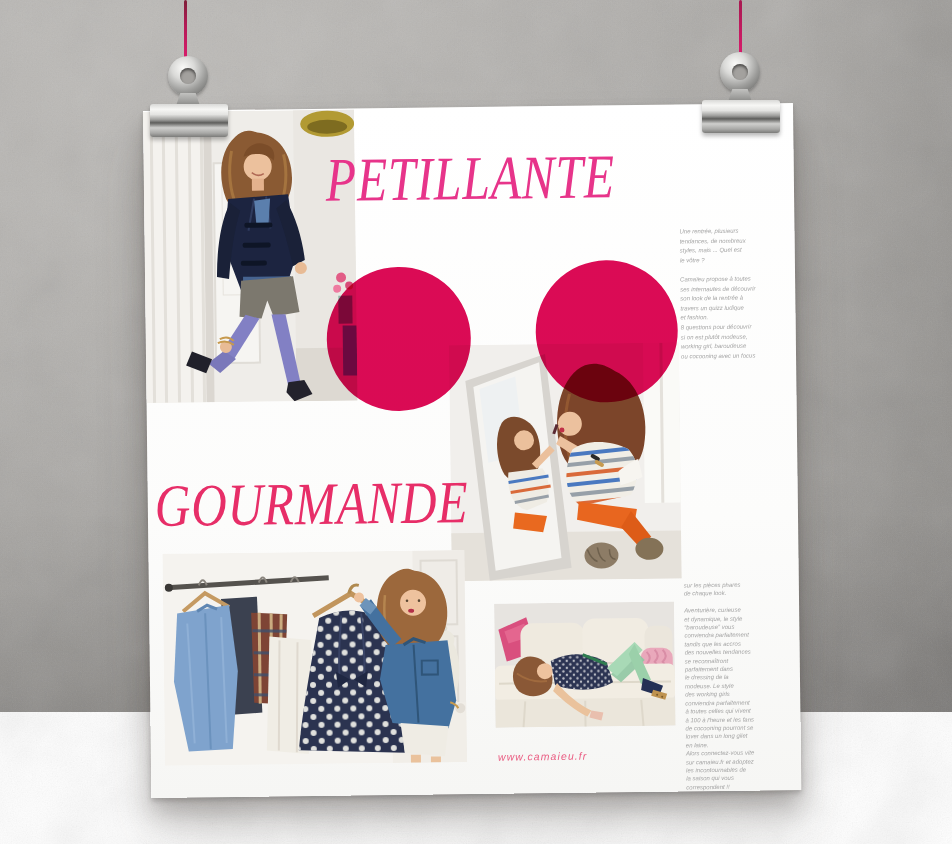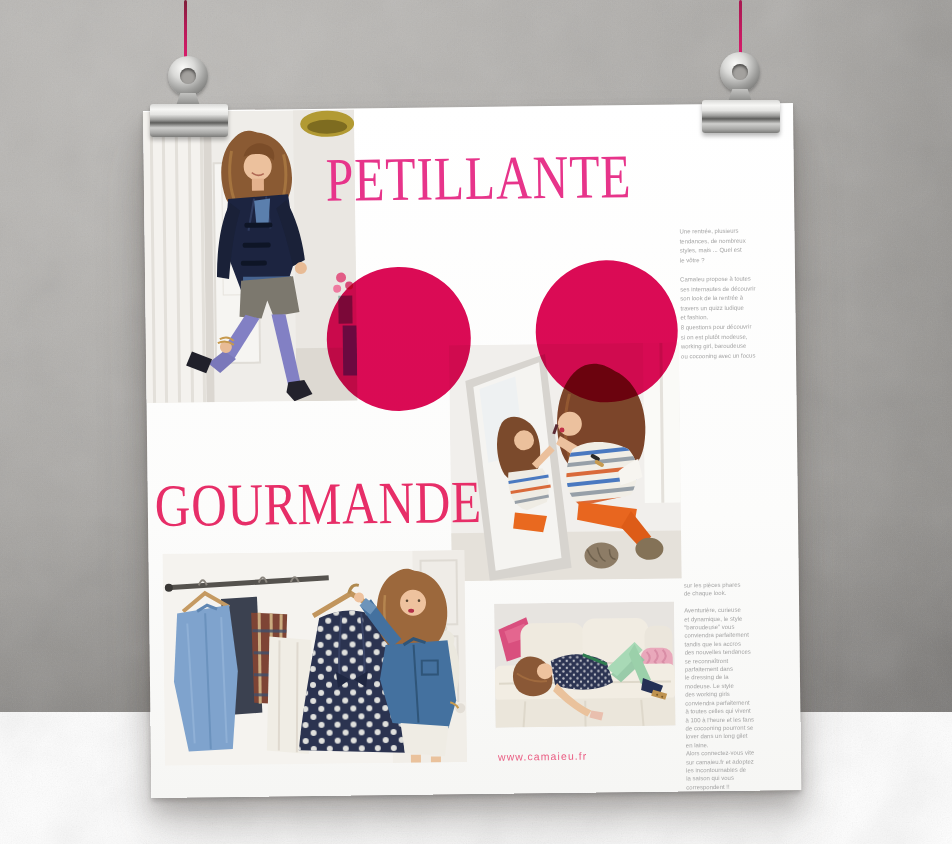--- a/index.html
+++ b/index.html
@@ -4,20 +4,21 @@
 <style>
   html,body{margin:0;padding:0;}
   body{width:952px;height:844px;overflow:hidden;font-family:"Liberation Sans", sans-serif;}
 
   .scene{position:relative;width:952px;height:712px;
     background:
       linear-gradient(90deg, rgba(0,0,0,0) 82%, rgba(55,53,50,.14) 100%),
       linear-gradient(180deg, rgba(0,0,0,0) 72%, rgba(48,46,44,.20) 100%),
       radial-gradient(900px 700px at 18% 10%, #bdbbb8 0%, rgba(189,187,184,0) 62%),
       linear-gradient(160deg, #b4b2af 0%, #aaa8a5 45%, #a09e9b 78%, #969492 100%);
+    font-style: italic;
   }
   .noise{position:absolute;left:0;top:0;z-index:1;pointer-events:none;}
 
   .string{position:absolute;width:3px;z-index:8;border-radius:2px;}
   .string.left{left:184px;top:0;height:62px;background:linear-gradient(180deg,#7e1f38 0%,#b21a55 40%,#dd1c6e 100%);}
   .string.right{left:739px;top:0;height:60px;background:linear-gradient(180deg,#a71950 0%,#dd1c6e 100%);}
 
   .clip{position:absolute;z-index:10;width:80px;height:140px;}
   .clip.left{left:150px;top:56px;}
   .clip.right{left:702px;top:52px;}

